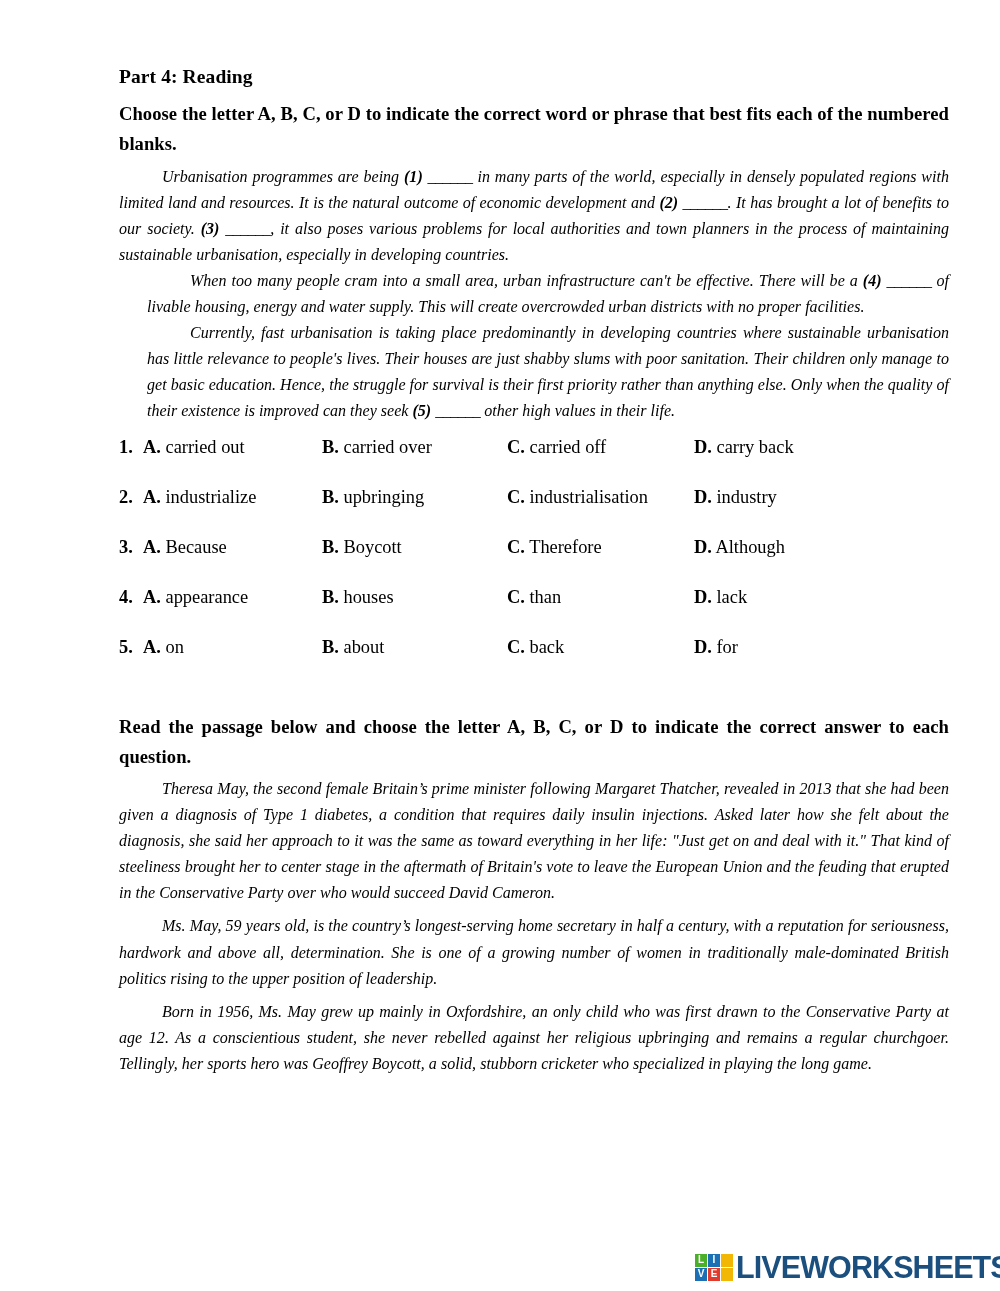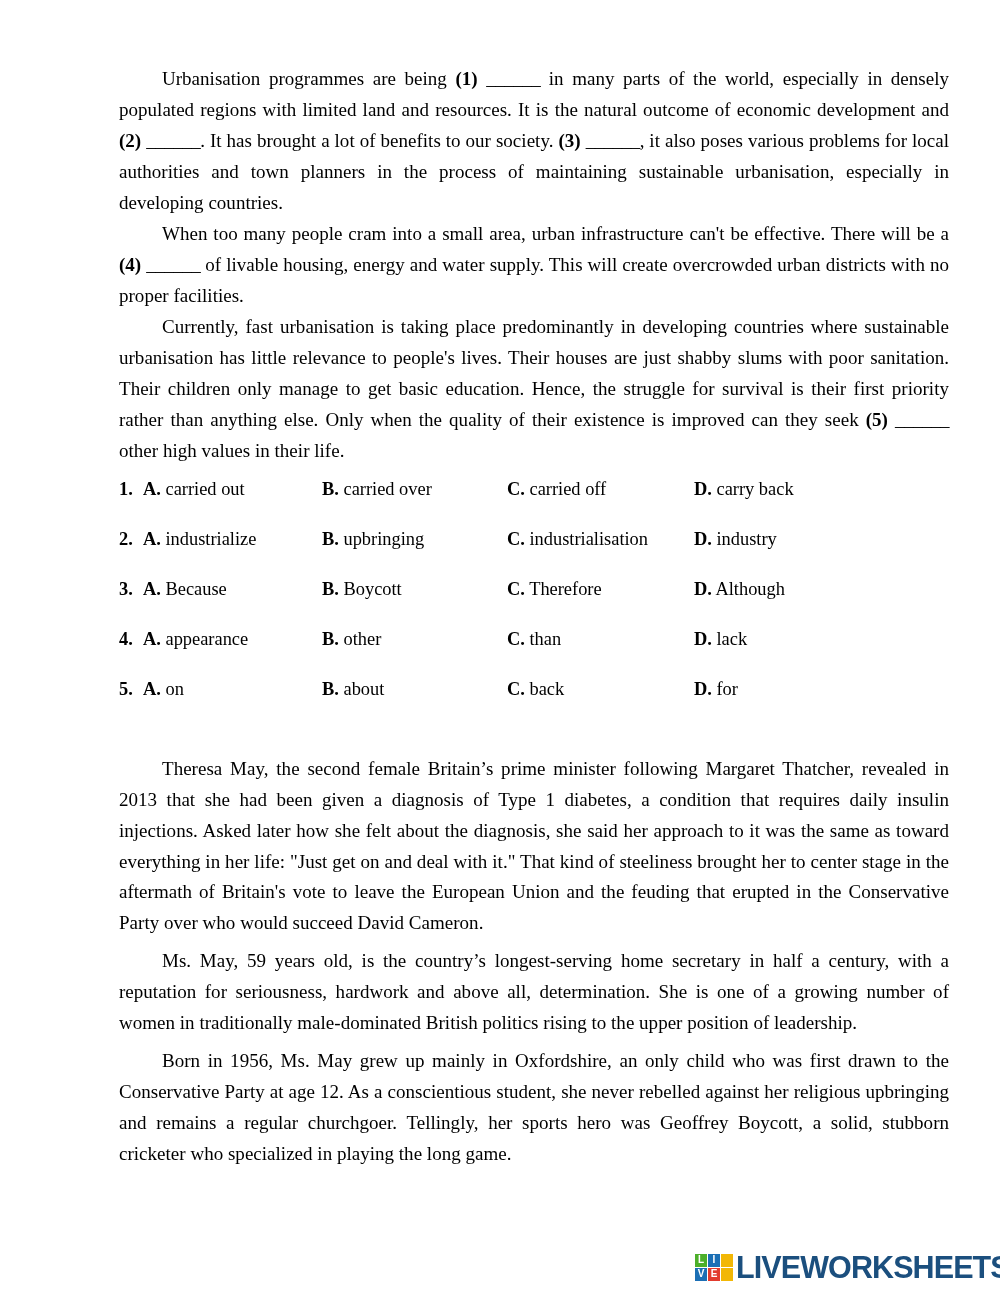--- a/index.html
+++ b/index.html
@@ -43,29 +43,30 @@
     font-weight: bold;
     line-height: 1.63;
     text-align: justify;
     text-justify: inter-word;
     margin: 0 0 4px 0;
     letter-spacing: 0.05px;
   }
 
   
   .para {
-    font-size: 19px;
+    font-size: 16px;
     line-height: 1.63;
     text-align: justify;
     text-justify: inter-word;
     margin: 0 0 0 0;
     text-indent: 43px;
     letter-spacing: 0.02px;
-  }
-  .para + .para { margin-top: 0px; }
+    font-style: italic;
+  }
+  .para + .para { margin-top: 0px; margin-left: 28px; }
   .para b { font-weight: bold; }
   .blank {
     letter-spacing: -0.5px;
   }
 
   
   .options {
     margin-top: 11px;
   }
   .opt-row {
@@ -133,21 +134,23 @@
     line-height: 1;
     white-space: nowrap;
   }
 </style>
 </head>
 <body>
 
 <div class="page">
   <div class="content">
 
-
+    <h1 class="part-title">Part 4: Reading</h1>
+
+    <p class="instruction">Choose the letter A, B, C, or D to indicate the correct word or phrase that best fits each of the numbered blanks.</p>
 
     <p class="para"><span>Urbanisation programmes are being </span><b>(1)</b> <span class="blank">______</span><span> in many parts of the world, especially in densely populated regions with limited land and resources. It is the natural outcome of economic development and </span><b>(2)</b> <span class="blank">______</span><span>. It has brought a lot of benefits to our society. </span><b>(3)</b> <span class="blank">______</span><span>, it also poses various problems for local authorities and town planners in the process of maintaining sustainable urbanisation, especially in developing countries.</span></p>
 
     <p class="para"><span>When too many people cram into a small area, urban infrastructure can't be effective. There will be a </span><b>(4)</b> <span class="blank">______</span><span> of livable housing, energy and water supply. This will create overcrowded urban districts with no proper facilities.</span></p>
 
     <p class="para"><span>Currently, fast urbanisation is taking place predominantly in developing countries where sustainable urbanisation has little relevance to people's lives. Their houses are just shabby slums with poor sanitation. Their children only manage to get basic education. Hence, the struggle for survival is their first priority rather than anything else. Only when the quality of their existence is improved can they seek </span><b>(5)</b> <span class="blank">______</span><span> other high values in their life.</span></p>
 
     <div class="options">
 
       <div class="opt-row">
@@ -170,37 +173,38 @@
         <span class="opt-num">3.</span>
         <span class="opt-cell a"><span class="opt-letter">A.</span><span> Because</span></span>
         <span class="opt-cell b"><span class="opt-letter">B.</span><span> Boycott</span></span>
         <span class="opt-cell c"><span class="opt-letter">C.</span><span> Therefore</span></span>
         <span class="opt-cell d"><span class="opt-letter">D.</span><span> Although</span></span>
       </div>
 
       <div class="opt-row">
         <span class="opt-num">4.</span>
         <span class="opt-cell a"><span class="opt-letter">A.</span><span> appearance</span></span>
-        <span class="opt-cell b"><span class="opt-letter">B.</span><span> other</span></span>
+        <span class="opt-cell b"><span class="opt-letter">B.</span><span> houses</span></span>
         <span class="opt-cell c"><span class="opt-letter">C.</span><span> than</span></span>
         <span class="opt-cell d"><span class="opt-letter">D.</span><span> lack</span></span>
       </div>
 
       <div class="opt-row">
         <span class="opt-num">5.</span>
         <span class="opt-cell a"><span class="opt-letter">A.</span><span> on</span></span>
         <span class="opt-cell b"><span class="opt-letter">B.</span><span> about</span></span>
         <span class="opt-cell c"><span class="opt-letter">C.</span><span> back</span></span>
         <span class="opt-cell d"><span class="opt-letter">D.</span><span> for</span></span>
       </div>
 
     </div>
 
     <div class="section-gap"></div>
 
+    <p class="instruction">Read the passage below and choose the letter A, B, C, or D to indicate the correct answer to each question.</p>
 
     <p class="para">Theresa May, the second female Britain’s prime minister following Margaret Thatcher, revealed in 2013 that she had been given a diagnosis of Type 1 diabetes, a condition that requires daily insulin injections. Asked later how she felt about the diagnosis, she said her approach to it was the same as toward everything in her life: "Just get on and deal with it." That kind of steeliness brought her to center stage in the aftermath of Britain's vote to leave the European Union and the feuding that erupted in the Conservative Party over who would succeed David Cameron.</p>
     <div class="para-gap"></div>
     <p class="para">Ms. May, 59 years old, is the country’s longest-serving home secretary in half a century, with a reputation for seriousness, hardwork and above all, determination. She is one of a growing number of women in traditionally male-dominated British politics rising to the upper position of leadership.</p>
     <div class="para-gap"></div>
     <p class="para">Born in 1956, Ms. May grew up mainly in Oxfordshire, an only child who was first drawn to the Conservative Party at age 12. As a conscientious student, she never rebelled against her religious upbringing and remains a regular churchgoer. Tellingly, her sports hero was Geoffrey Boycott, a solid, stubborn cricketer who specialized in playing the long game.</p>
 
   </div>
 
   <div class="logo">

